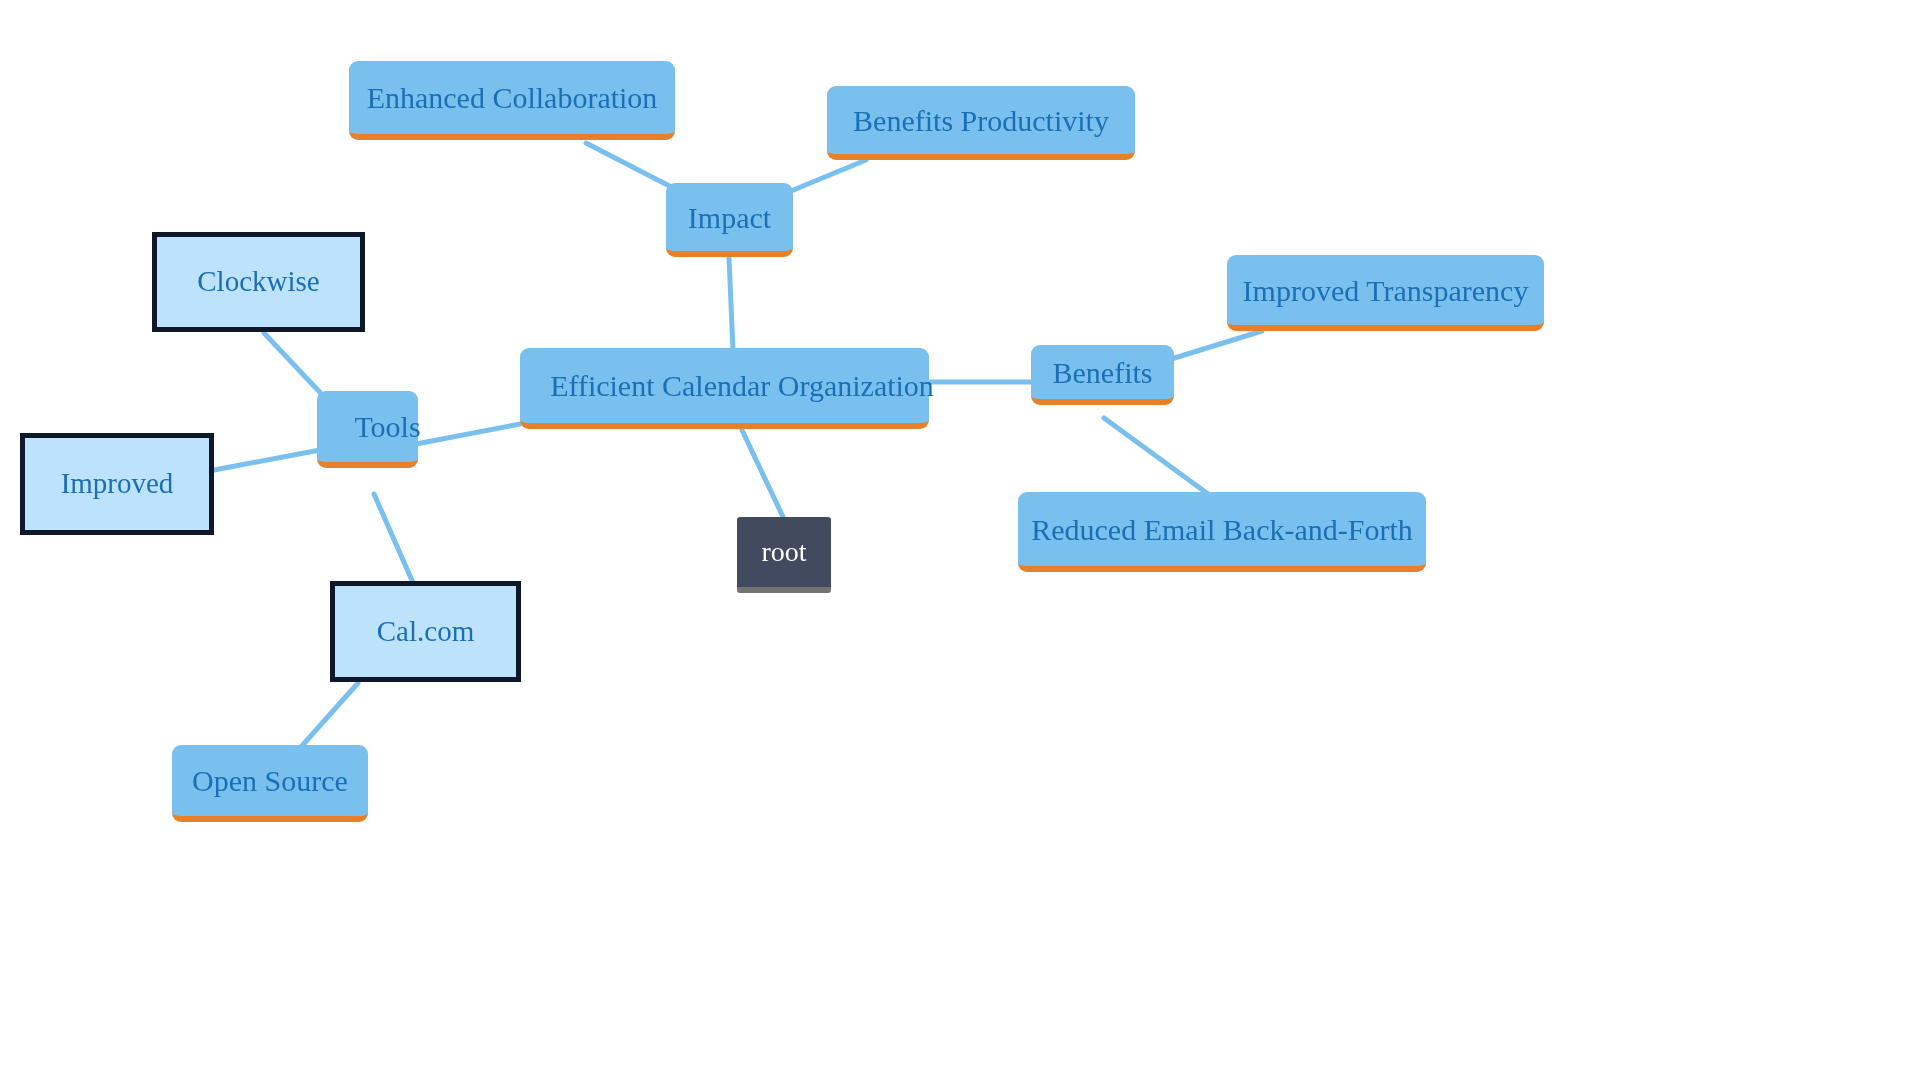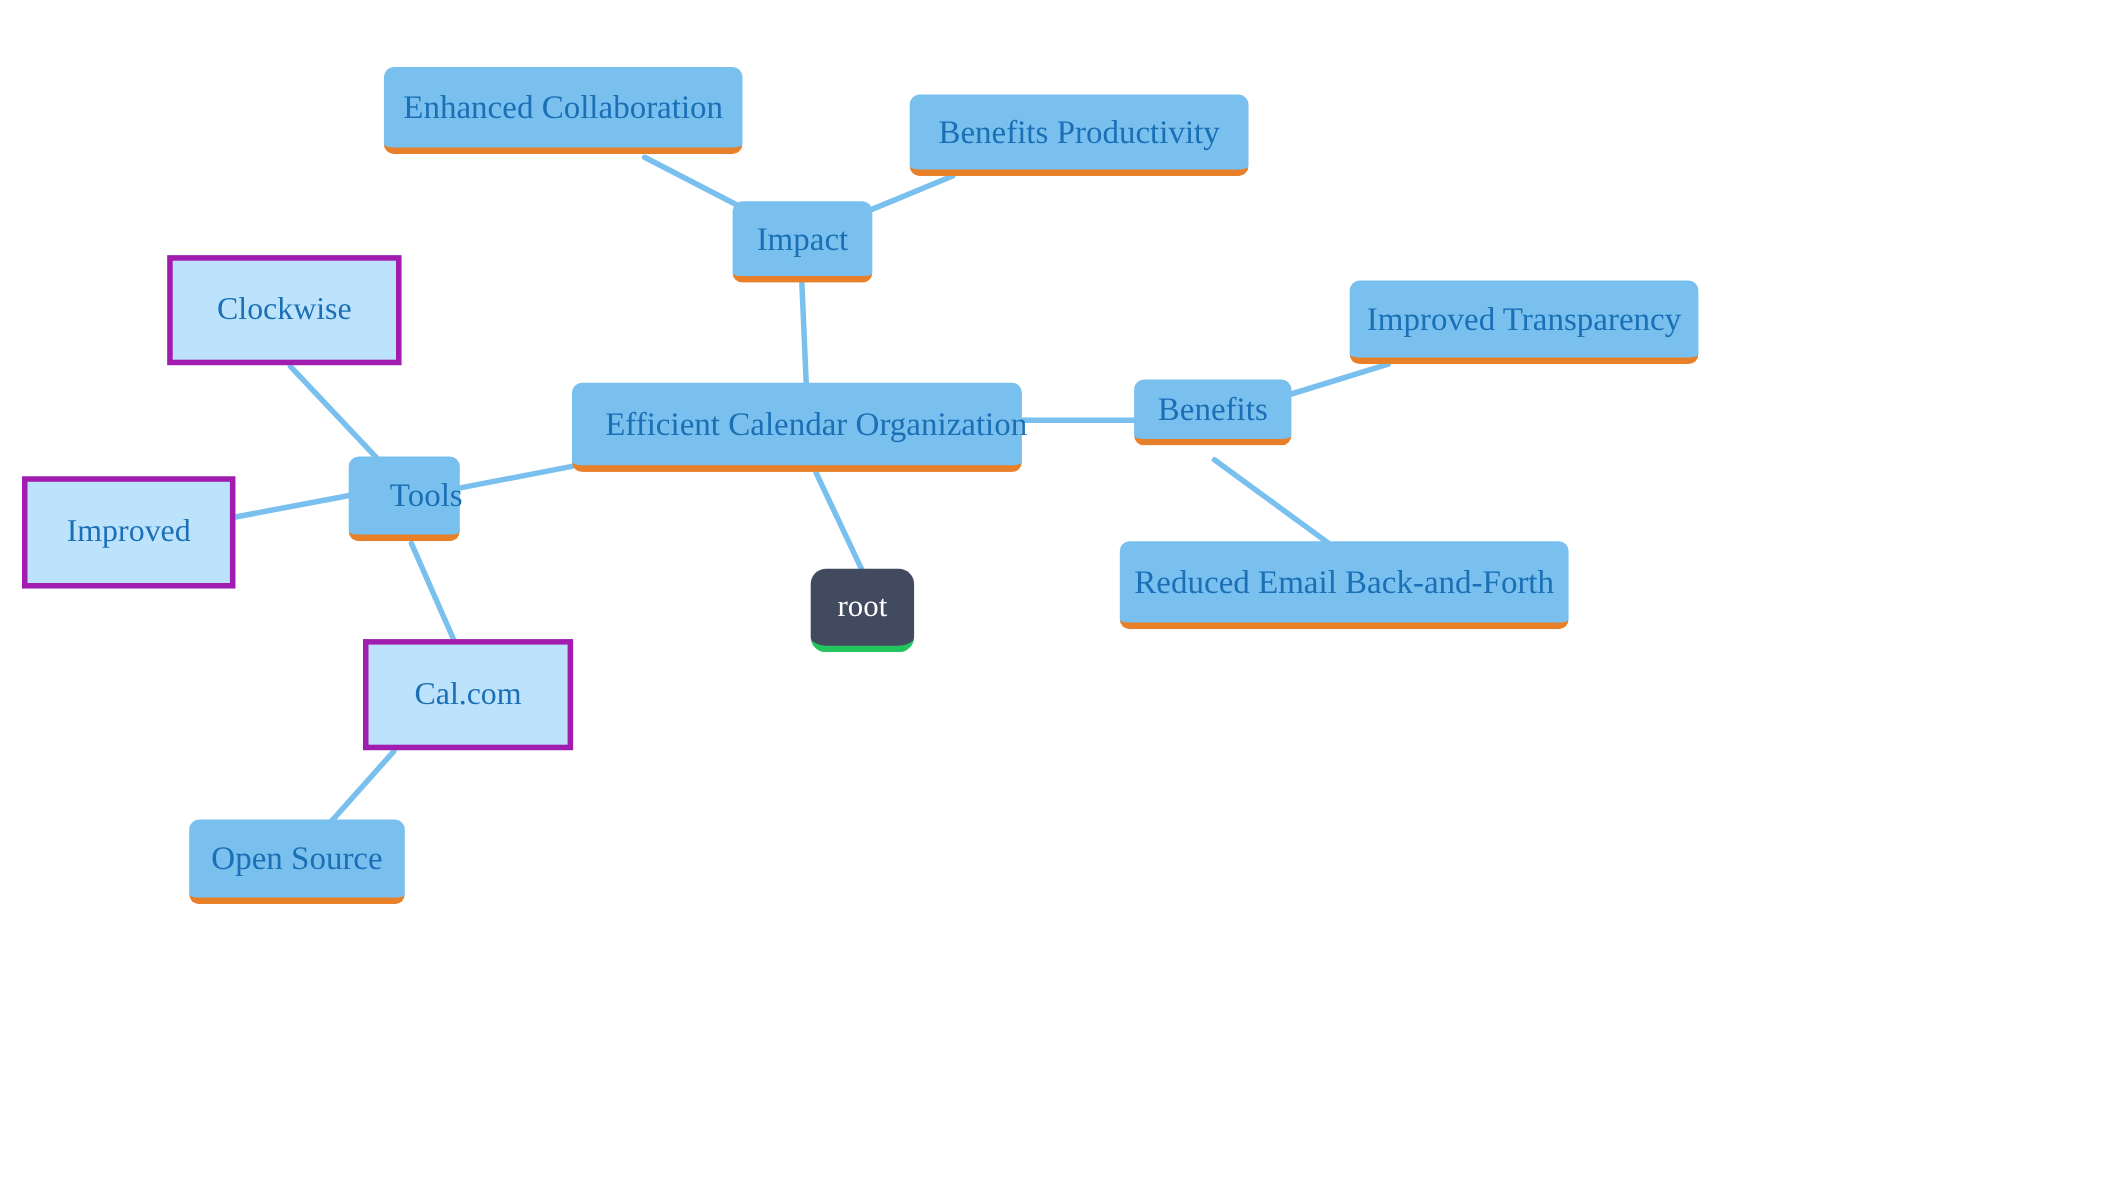--- a/index.html
+++ b/index.html
@@ -41,29 +41,29 @@
   
   .node.branch {
     background: #79c0ef;
     border-radius: 9px;
     border-bottom: 6px solid #e8802a;
     color: #1a6fb5;
   }
   
   .node.leaf {
     background: #bde3fc;
-    border: 5px solid #a21caf;
+    border: 5px solid #0f172a;
     border-radius: 0;
     color: #1a6fb5;
   }
   
   .node.root {
     background: #424a60;
-    border-radius: 14px;
-    border-bottom: 6px solid #22c55e;
+    border-radius: 3px;
+    border-bottom: 6px solid #737373;
     color: #ffffff;
   }
   .node-label {
     display: block;
     line-height: 1.1;
     padding: 0 14px;
   }
   .fs-30 { font-size: 30px; }
   .fs-29 { font-size: 29px; }
   .fs-28 { font-size: 28px; }
@@ -101,21 +101,21 @@
       </div>
       <div class="node branch" style="left: 1227px; top: 255px; width: 317px; height: 76px;">
         <span class="node-label fs-30">Improved Transparency</span>
       </div>
       <div class="node branch" style="left: 1031px; top: 345px; width: 143px; height: 60px;">
         <span class="node-label fs-30">Benefits</span>
       </div>
       <div class="node branch" style="left: 520px; top: 348px; width: 409px; height: 81px; padding-left: 35px;">
         <span class="node-label fs-30">Efficient Calendar Organization</span>
       </div>
-      <div class="node branch" style="left: 317px; top: 415px; width: 101px; height: 77px; padding-left: 40px;">
+      <div class="node branch" style="left: 317px; top: 391px; width: 101px; height: 77px; padding-left: 40px;">
         <span class="node-label fs-30">Tools</span>
       </div>
       <div class="node leaf" style="left: 20px; top: 433px; width: 194px; height: 102px;">
         <span class="node-label fs-29">Improved</span>
       </div>
       <div class="node branch" style="left: 1018px; top: 492px; width: 408px; height: 80px;">
         <span class="node-label fs-30">Reduced Email Back-and-Forth</span>
       </div>
       <div class="node root" style="left: 737px; top: 517px; width: 94px; height: 76px;">
         <span class="node-label fs-28">root</span>

